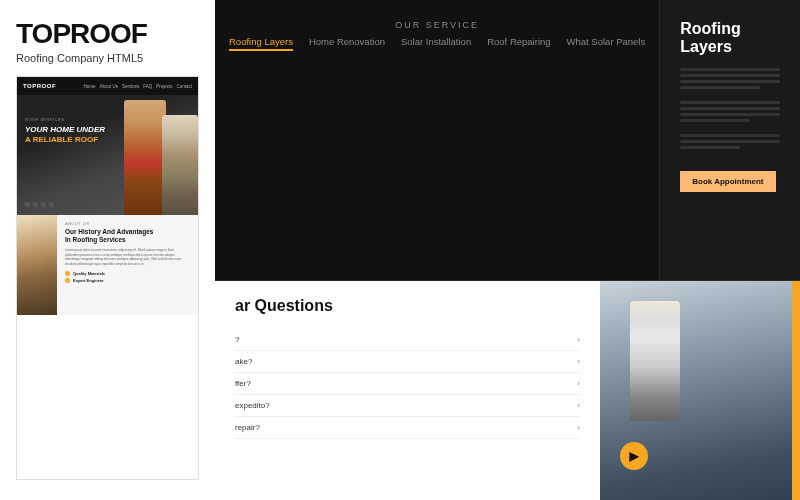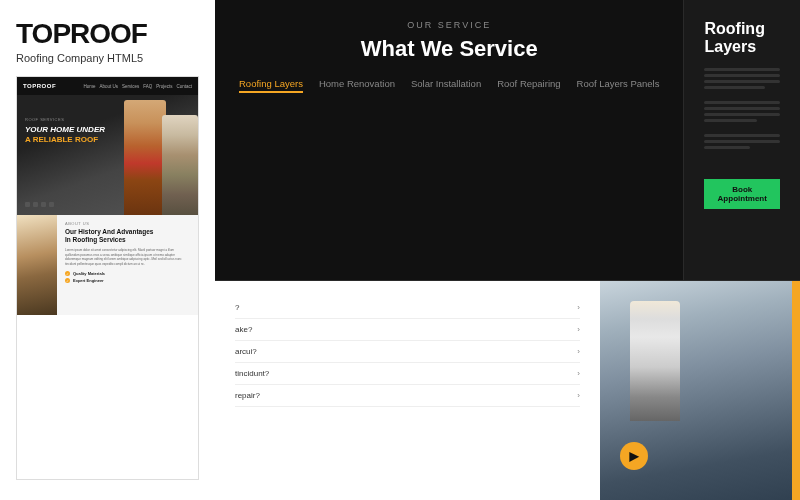--- a/index.html
+++ b/index.html
@@ -243,21 +243,21 @@
 
     
     .right-top {
       display: flex;
       height: 280px;
     }
 
     
     .service-section {
       flex: 1;
-      padding: 20px 24px;
+      padding: 20px 14px;
       border-right: 1px solid #2a2a2a;
     }
 
     .our-service-label {
       font-size: 9px;
       color: #888;
       letter-spacing: 2px;
       text-transform: uppercase;
       margin-bottom: 6px;
       text-align: center;
@@ -314,28 +314,28 @@
       background: #333;
       border-radius: 2px;
       margin-bottom: 3px;
     }
 
     .text-line-full {
       width: 100%;
     }
 
     .book-btn {
-      background: #22c55e;
+      background: #fdba74;
       color: #111;
       font-size: 8px;
       font-weight: 700;
       padding: 6px 12px;
       border: none;
       cursor: pointer;
-      margin-top: 18px;
+      margin-top: 10px;
       display: inline-block;
     }
 
     
     .right-bottom {
       display: flex;
       height: 220px;
       border-top: 1px solid #2a2a2a;
     }
 
@@ -494,28 +494,27 @@
     </div>
   </div>
 </div>
 
 <div class="right-panel">
 
   <div class="right-top">
 
     <div class="service-section">
       <div class="our-service-label">OUR SERVICE</div>
-      <div class="service-title">What We Service</div>
 
       <div class="service-tabs">
         <div class="service-tab active">Roofing Layers</div>
         <div class="service-tab">Home Renovation</div>
         <div class="service-tab">Solar Installation</div>
         <div class="service-tab">Roof Repairing</div>
-        <div class="service-tab">Roof Layers Panels</div>
+        <div class="service-tab">What Solar Panels</div>
       </div>
 
       <div class="service-text-area">
       </div>
     </div>
 
     <div class="roofing-layers-section">
       <div class="roofing-layers-title">Roofing Layers</div>
 
       <div class="text-block">
@@ -538,35 +537,36 @@
         <div class="text-line" style="width:60%;"></div>
       </div>
 
       <button class="book-btn">Book Appointment</button>
     </div>
   </div>
 
   <div class="right-bottom">
 
     <div class="faq-section">
+      <div class="faq-title">ar Questions</div>
 
       <div class="faq-item">
         <span class="faq-question">?</span>
         <span class="faq-arrow">›</span>
       </div>
       <div class="faq-item">
         <span class="faq-question">ake?</span>
         <span class="faq-arrow">›</span>
       </div>
       <div class="faq-item">
-        <span class="faq-question">arcui?</span>
+        <span class="faq-question">ffer?</span>
         <span class="faq-arrow">›</span>
       </div>
       <div class="faq-item">
-        <span class="faq-question">tincidunt?</span>
+        <span class="faq-question">expedito?</span>
         <span class="faq-arrow">›</span>
       </div>
       <div class="faq-item">
         <span class="faq-question">repair?</span>
         <span class="faq-arrow">›</span>
       </div>
     </div>
 
     <div class="right-image-section">
       <div class="right-worker-img" style="

